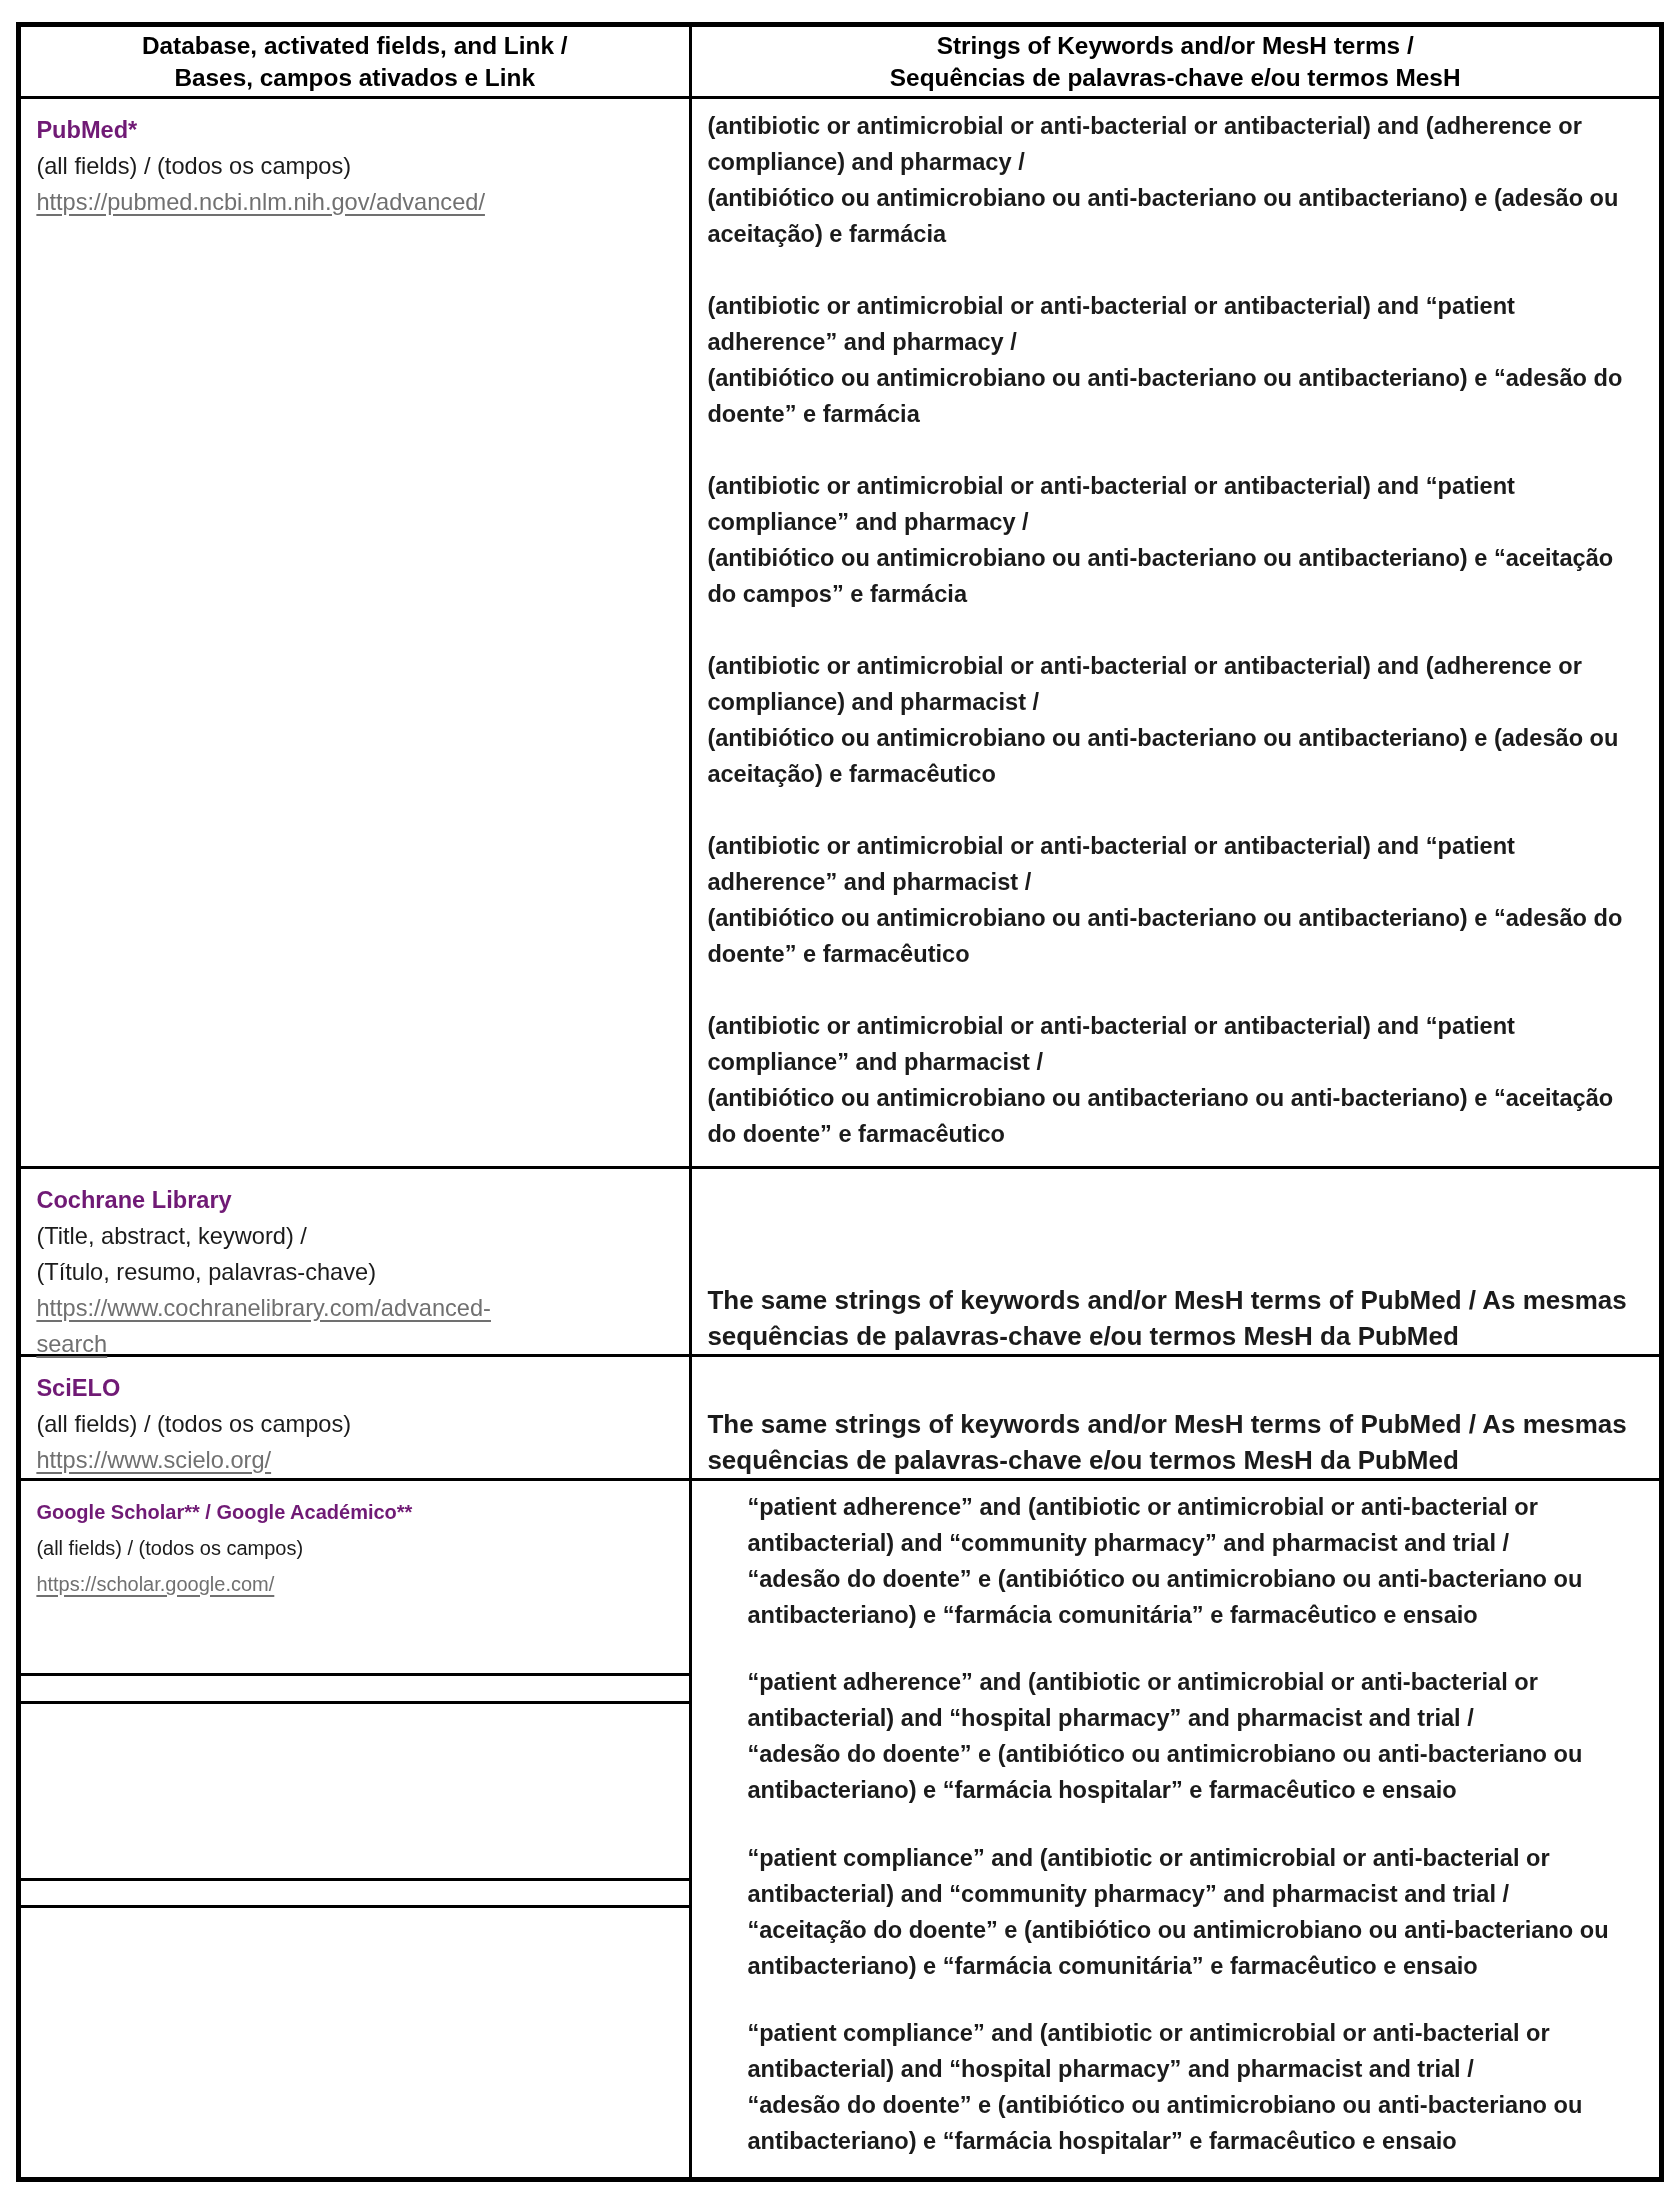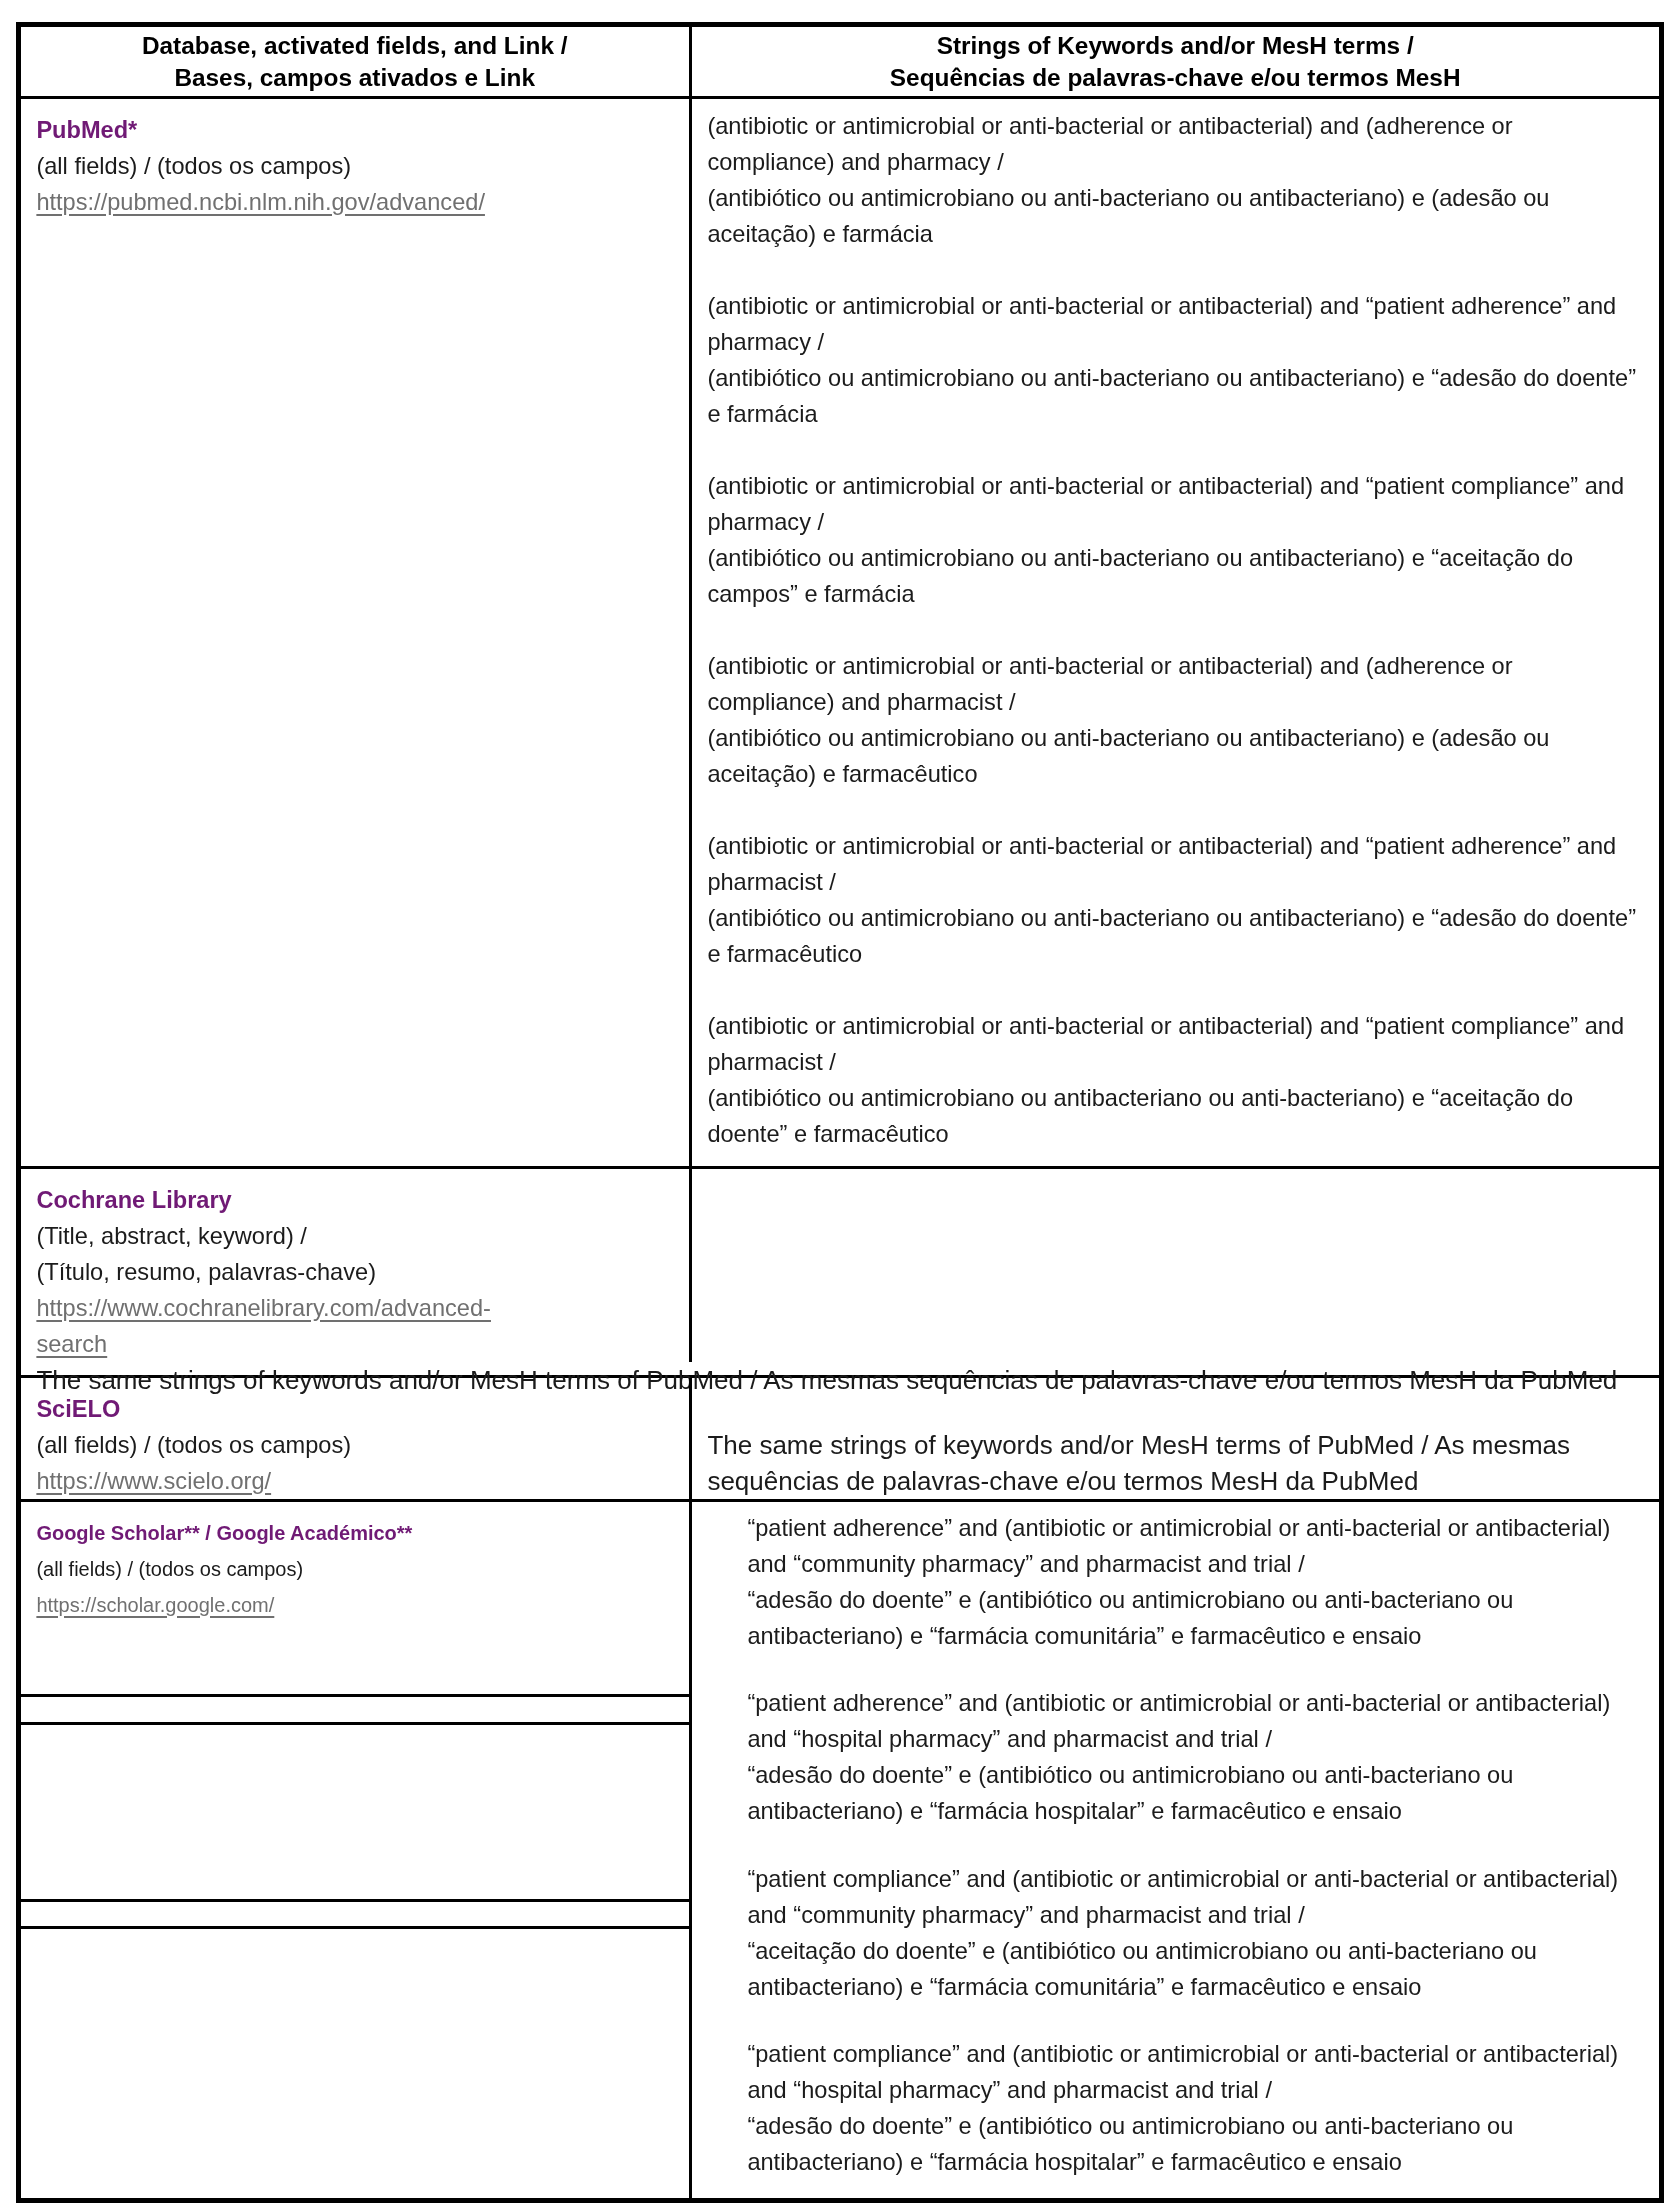--- a/index.html
+++ b/index.html
@@ -23,34 +23,35 @@
     background: #fff;
   }
   .row {
     display: flex;
     box-sizing: border-box;
     border-top: 3.9px solid #000;
   }
   .row.first { border-top: none; }
   .r-header   { height: 69px; }
   .r-pubmed   { height: 1070px; }
-  .r-cochrane { height: 209px; flex-direction: column; }
+  .r-cochrane { height: 188px; }
   .r-scielo   { height: 124px; }
   .r-google   { height: 699px; }
 
   .cleft {
     width: 671px;
     min-width: 671px;
     border-right: 3.9px solid #000;
     box-sizing: border-box;
   }
   .cright {
     flex: 1;
     box-sizing: border-box;
     min-width: 0;
+    font-weight: bold;
   }
 
   .hcell {
     display: flex;
     flex-direction: column;
     justify-content: center;
     align-items: center;
     text-align: right;
     font-weight: bold;
     font-size: 24.4px;

